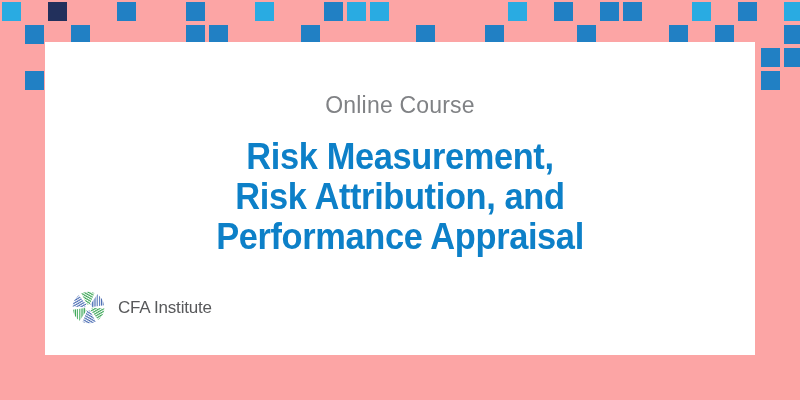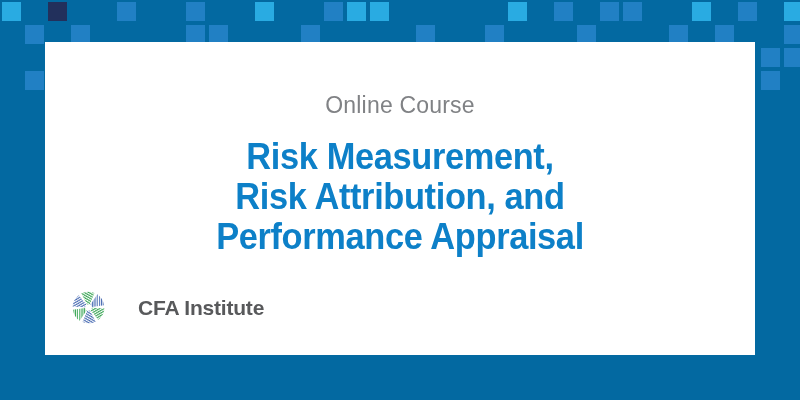--- a/index.html
+++ b/index.html
@@ -12,21 +12,21 @@
     height: 400px;
     overflow: hidden;
     font-family: "Liberation Sans", sans-serif;
     background: #1f2e5c;
   }
 
   #banner {
     position: relative;
     width: 800px;
     height: 400px;
-    background: #0369a1;
+    background: #fca5a5;
     overflow: hidden;
   }
 
   
   #mosaic {
     position: absolute;
     left: 0;
     top: 0;
     width: 800px;
     height: 400px;
@@ -106,27 +106,26 @@
     align-items: center;
     gap: 11px;
   }
   #logo-mark {
     width: 37px;
     height: 37px;
     display: block;
     flex: 0 0 auto;
   }
   #logo-wordmark {
-    font-size: 21px;
-    font-weight: 700;
+    font-size: 17px;
+    font-weight: 400;
     color: #58595b;
     letter-spacing: -0.2px;
     line-height: 1;
     white-space: nowrap;
-    margin-left: 20px;
   }
 
   #get-details {
     position: absolute;
     right: 22px;
     top: 0;
     height: 44px;
     display: flex;
     align-items: center;
     gap: 7px;

